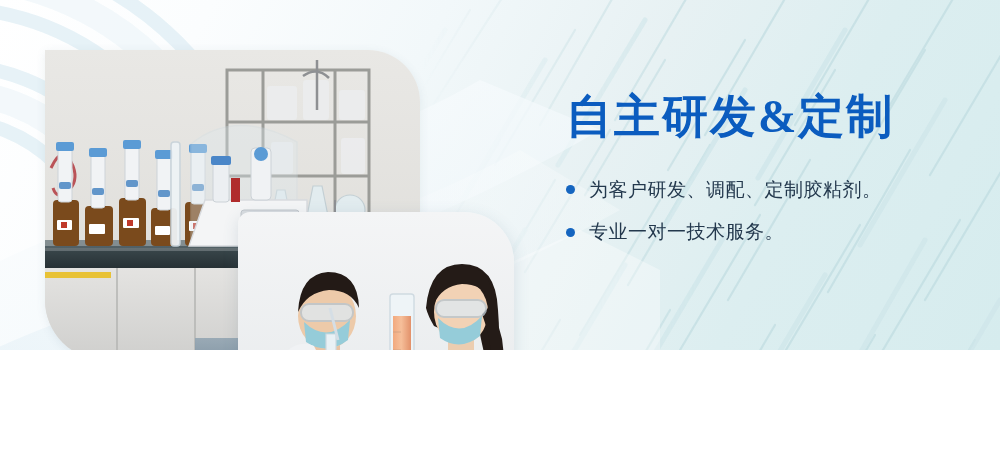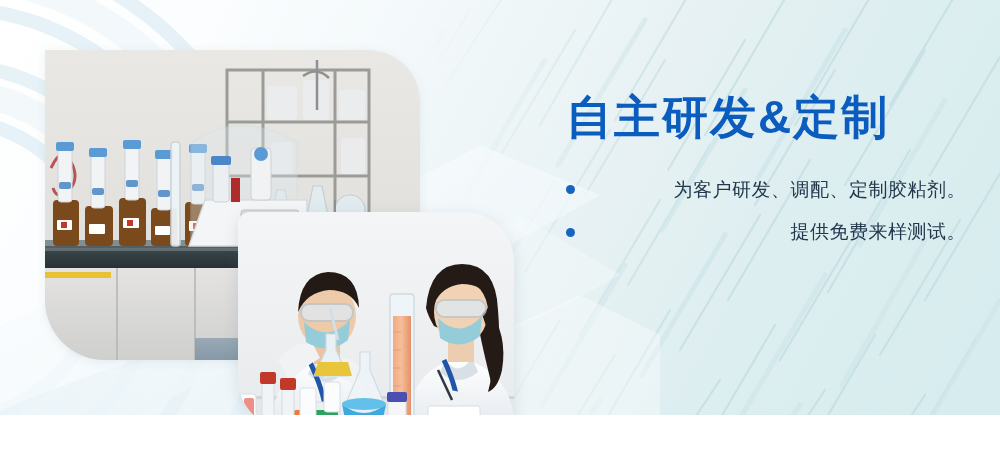--- a/index.html
+++ b/index.html
@@ -1,22 +1,23 @@
 <!DOCTYPE html>
 <html><head>
 <meta charset="utf-8">
 <style>
   html,body{margin:0;padding:0;}
   body{
     width:1000px;height:460px;overflow:hidden;
     font-family:"Liberation Sans","DejaVu Sans",sans-serif;
   }
   .banner{
-    position:relative;width:1000px;height:415px;overflow:hidden;
+    position:relative;width:1000px;height:350px;overflow:hidden;
     background:linear-gradient(118deg,#ffffff 0%,#fbfdfe 18%,#f2f8fa 38%,#e7f1f3 58%,#dceef0 76%,#d6ecee 100%);
+    font-family:Liberation Serif, serif;
   }
   
   .texture{
     position:absolute;inset:0;pointer-events:none;
   }
   .texture svg{display:block;width:1000px;height:460px;}
   
   .arcs{position:absolute;left:-240px;top:-60px;width:760px;height:620px;pointer-events:none;}
   .arcs svg{display:block;}
   .swoosh{position:absolute;left:-40px;bottom:-140px;width:700px;height:420px;pointer-events:none;}
@@ -40,21 +41,21 @@
   
   .content{position:absolute;left:566px;top:92px;width:400px;}
   .headline{
     font-size:46px;font-weight:bold;letter-spacing:2px;
     color:#0b5cbf;line-height:1.1;margin:0 0 34px 0;white-space:nowrap;
   }
   .bullets{list-style:none;margin:0;padding:0;}
   .bullets li{
     display:flex;align-items:center;
     font-size:19px;color:#23384d;line-height:1.35;
-    margin-bottom:17px;letter-spacing:.5px;justify-content:space-between;
+    margin-bottom:17px;letter-spacing:.5px;
   }
   .dot{
     width:9px;height:9px;border-radius:50%;
     background:#1565c0;flex:0 0 9px;margin-right:14px;
   }
 </style>
 </head>
 <body>
 
 <div class="banner">
@@ -432,18 +433,18 @@
 
   <div class="content">
     <h1 class="headline">自主研发&amp;定制</h1>
     <ul class="bullets">
       <li>
         <span class="dot"></span>
         <span>为客户研发、调配、定制胶粘剂。</span>
       </li>
       <li>
         <span class="dot"></span>
-        <span>提供免费来样测试。</span>
+        <span>专业一对一技术服务。</span>
       </li>
     </ul>
   </div>
 
 </div>
 
 </body></html>

